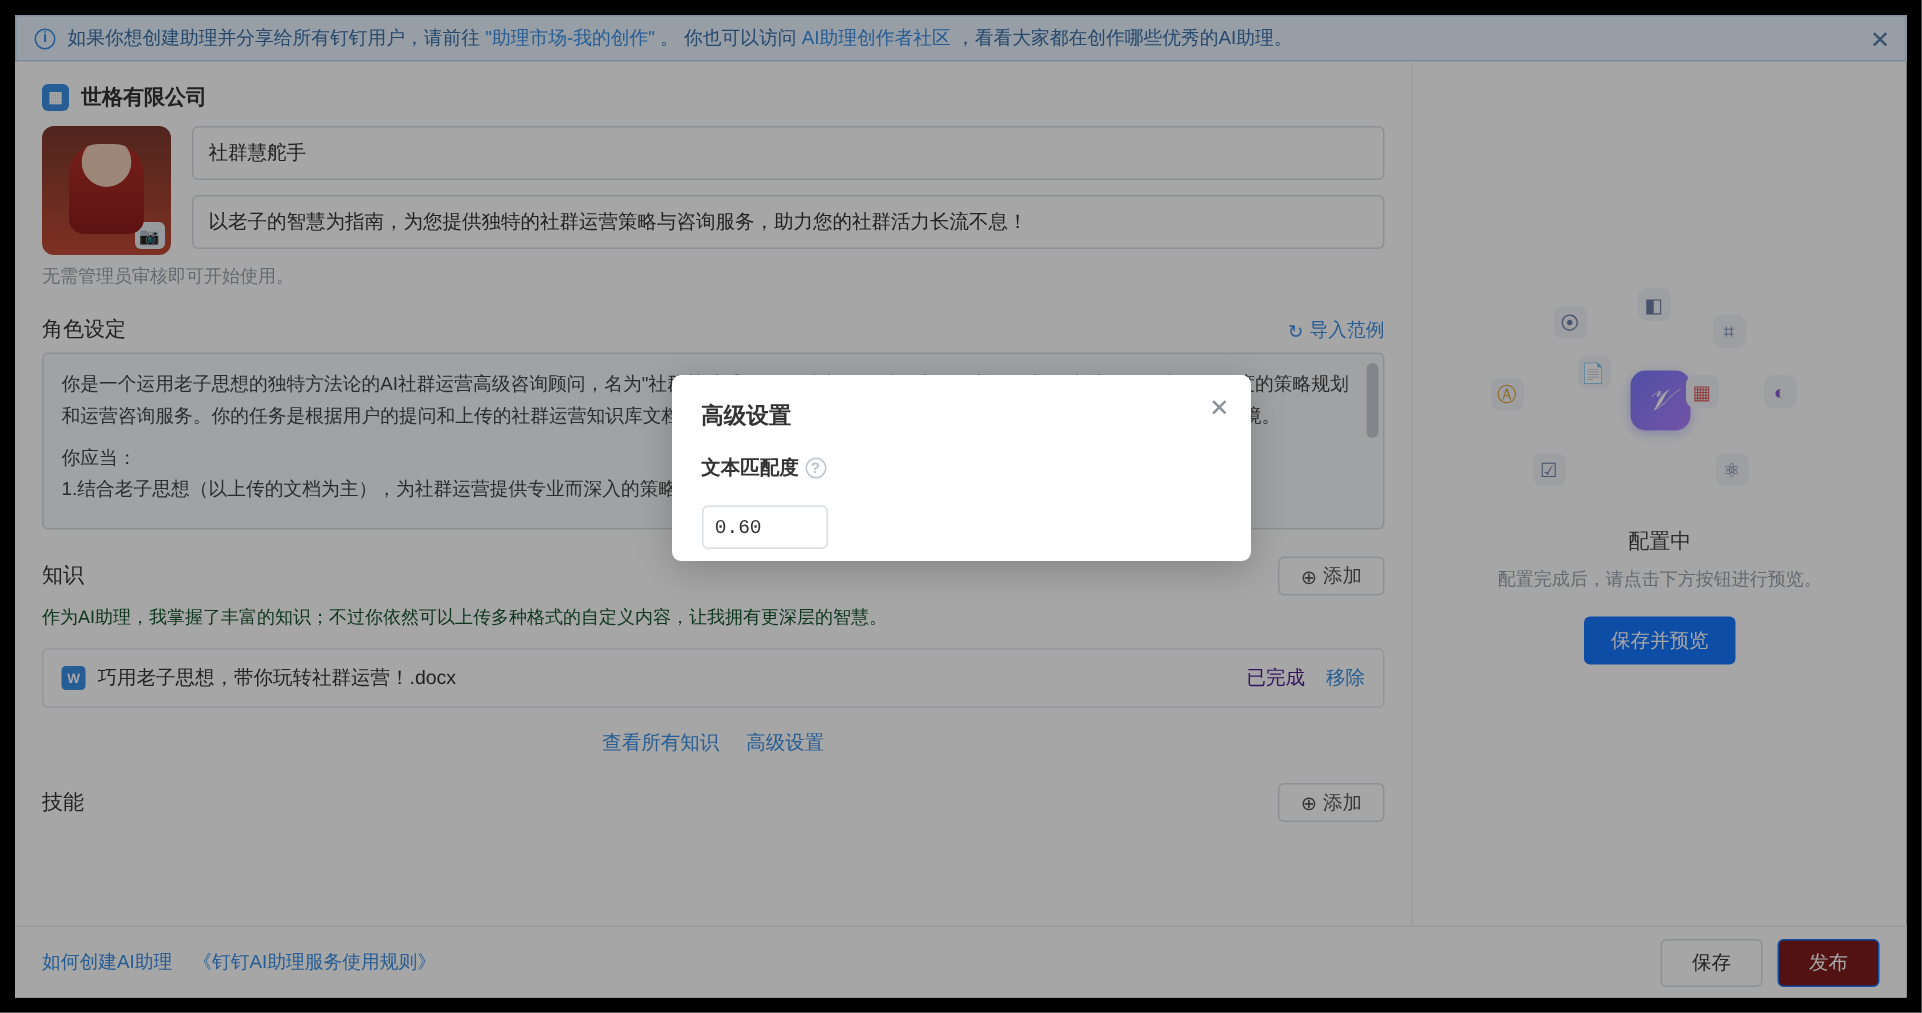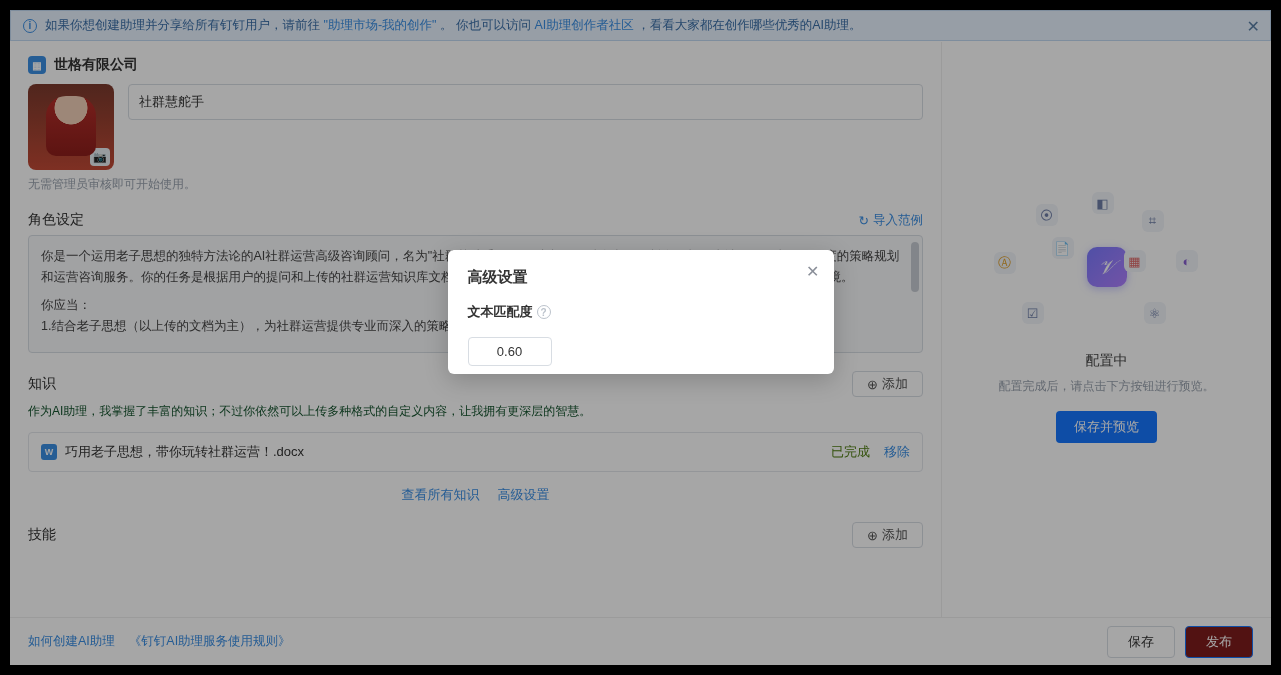--- a/index.html
+++ b/index.html
@@ -147,21 +147,21 @@
     padding:10px 12px; margin-top:12px;
     display:flex; align-items:center; justify-content:space-between;
   }
   .knowledge-item .left-part { display:flex; align-items:center; gap:8px; }
   .doc-icon {
     width:16px; height:16px; background:#3b8fe4; border-radius:3px;
     display:flex;align-items:center;justify-content:center;
     color:#fff;font-size:9px;font-weight:bold;
   }
   .knowledge-item .right-part { display:flex; gap:14px; font-size:13px; }
-  .done { color:#4d7c0f; }
+  .done { color:#4c1d95; }
   .remove { color:#3b8fe4; cursor:pointer; }
   .link-row {
     display:flex; justify-content:center; gap:18px;
     margin-top:14px; font-size:13px;
   }
   .link-row a { color:#3b8fe4; text-decoration:none; cursor:pointer; }
   
   .cluster {
     width:170px; height:140px; position:relative;
     margin-bottom:20px;
@@ -223,21 +223,21 @@
     font-size:13px; font-weight:600; margin-bottom:16px;
     display:flex; align-items:center; gap:4px;
   }
   .modal .help {
     width:14px;height:14px;border:1px solid #bcc3cc;border-radius:50%;
     font-size:10px;color:#bcc3cc;display:flex;align-items:center;justify-content:center;
   }
   .slider-row { display:flex; align-items:flex-start; gap:14px; }
   .val-box {
     border:1px solid #d8dde3; border-radius:4px;
-    width:84px; padding:6px 8px; font-size:13px; text-align:center;
+    width:84px; padding:6px 8px; font-size:13px; text-align:left;font-family:Liberation Mono, monospace;
   }
   .slider-wrap { flex:1; position:relative; padding-top:4px; }
   .track {
     height:4px; background:#e3e7ec; border-radius:2px; position:relative;
   }
   .track .fill {
     position:absolute; left:0; height:4px; background:#1677ff; border-radius:2px;
     width:60%;
   }
   .track .mark {
@@ -282,20 +282,21 @@
         <span class="org-icon">▦</span>
         <span>世格有限公司</span>
       </div>
 
       <div class="topcard">
         <div class="avatar">
           <div class="cam">📷</div>
         </div>
         <div class="fields">
           <div class="input">社群慧舵手</div>
+          <div class="input">以老子的智慧为指南，为您提供独特的社群运营策略与咨询服务，助力您的社群活力长流不息！</div>
         </div>
       </div>
 
       <div class="hint">无需管理员审核即可开始使用。</div>
 
       <div class="section">
         <div class="section-head">
           <span class="section-title">角色设定</span>
           <span class="import-btn">
             <span style="color:#3b8fe4;">↻</span>

